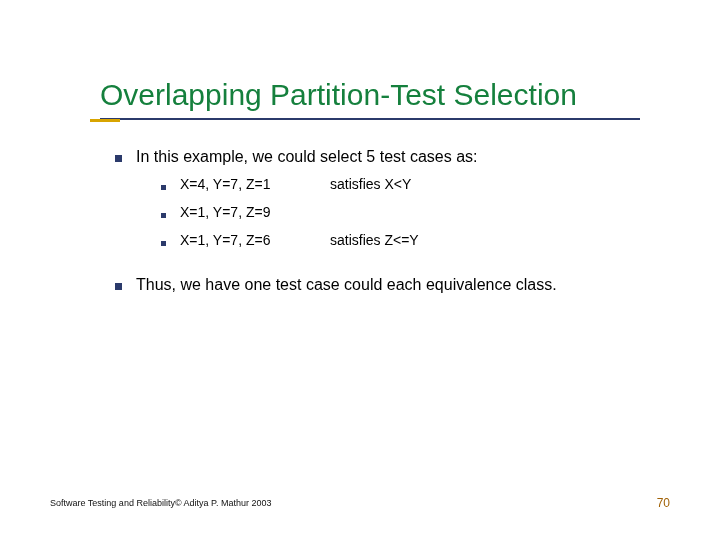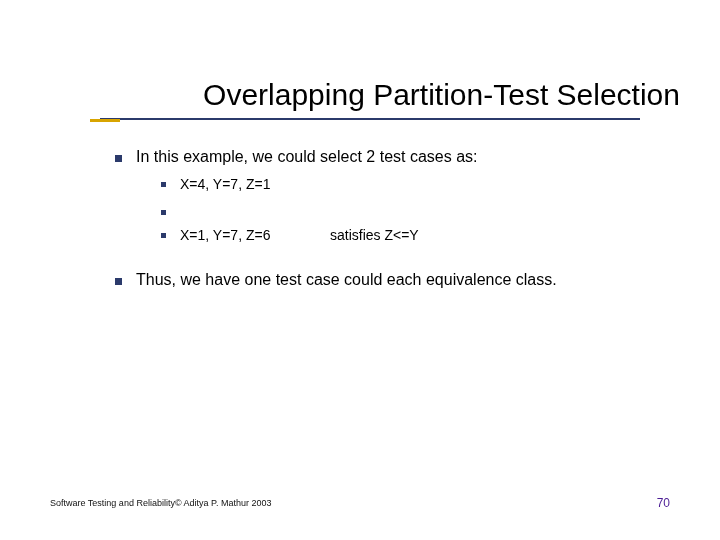--- a/index.html
+++ b/index.html
@@ -22,24 +22,23 @@
   .title-wrap {
     position: absolute;
     top: 78px;
     left: 100px;
     right: 40px;
   }
   .title {
     font-family: Verdana, Geneva, sans-serif;
     font-size: 30px;
     font-weight: 400;
-    color: #000000;
+    color: #15803d;
     letter-spacing: 0px;
     line-height: 1.1;
-    text-align: right;
   }
   .title-underline {
     position: absolute;
     left: 100px;
     right: 80px;
     top: 118px;
     height: 0;
     border-bottom: 2px solid #2b3a6b;
   }
   .title-accent {
@@ -77,21 +76,21 @@
     margin-top: 6px;
     margin-right: 14px;
     flex: 0 0 auto;
   }
   .sub-list {
     margin-left: 46px;
     margin-top: 6px;
   }
   .sub-row {
     display: flex;
-    align-items: flex-start;
+    align-items: center;
     margin-bottom: 12px;
     font-size: 14px;
   }
   .sub-row .col1 {
     width: 150px;
   }
   .sub-row .col2 {
     width: 200px;
   }
   .gap {
@@ -102,48 +101,50 @@
     left: 50px;
     bottom: 32px;
     font-size: 9px;
     color: #111;
   }
   .footer-right {
     position: absolute;
     right: 50px;
     bottom: 30px;
     font-size: 12px;
-    color: #4c1d95;
+    color: #a16207;
   }
 </style>
 </head>
 <body>
 
 <div class="slide">
 
   <div class="title-wrap">
     <div class="title">Overlapping Partition-Test Selection</div>
   </div>
   <div class="title-underline"></div>
   <div class="title-accent"></div>
 
   <div class="body">
 
     <div class="bullet-row">
       <div class="bullet-lg"></div>
-      <div>In this example, we could select 2 test cases as:</div>
+      <div>In this example, we could select 5 test cases as:</div>
     </div>
 
     <div class="sub-list">
       <div class="sub-row">
         <div class="bullet-sm"></div>
         <div class="col1">X=4, Y=7, Z=1</div>
+        <div class="col2">satisfies X&lt;Y</div>
       </div>
       <div class="sub-row">
         <div class="bullet-sm"></div>
+        <div class="col1">X=1, Y=7, Z=9</div>
       </div>
       <div class="sub-row">
         <div class="bullet-sm"></div>
         <div class="col1">X=1, Y=7, Z=6</div>
         <div class="col2">satisfies Z&lt;=Y</div>
       </div>
     </div>
 
     <div class="gap"></div>
 

